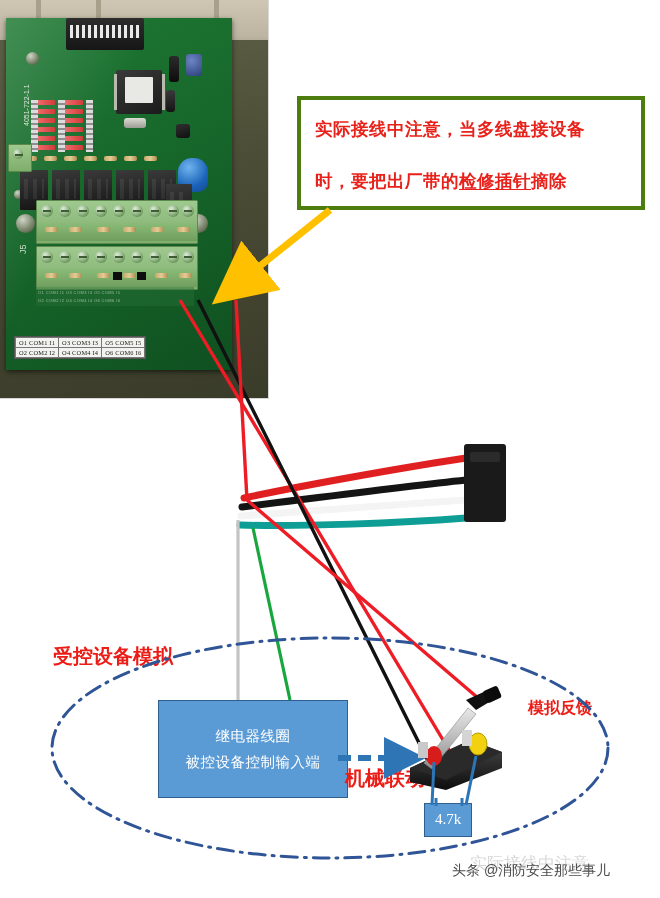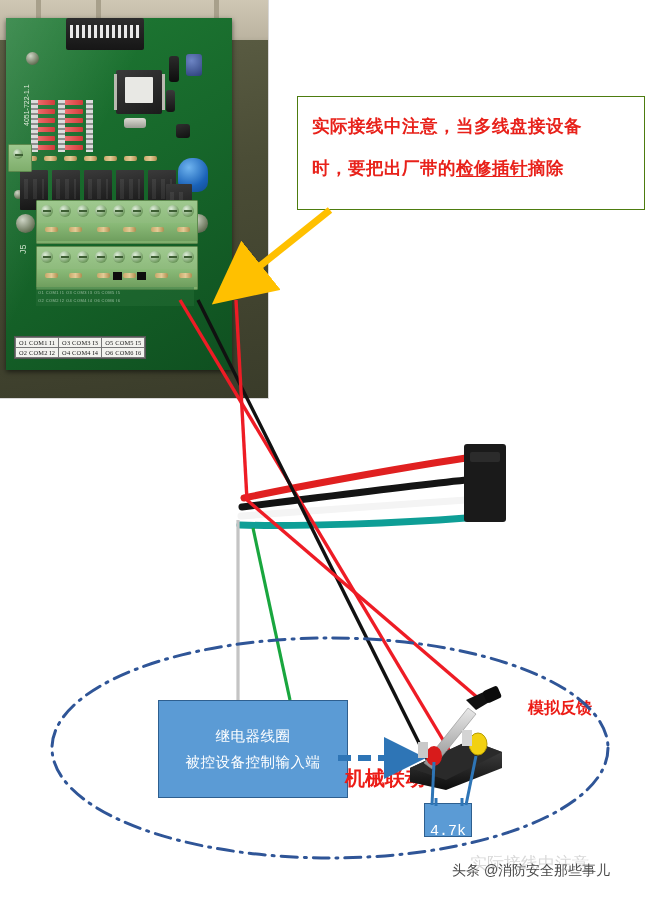--- a/index.html
+++ b/index.html
@@ -48,44 +48,44 @@
   .silktxt{position:absolute;color:#e6f3e6;font-size:4px;letter-spacing:.4px;white-space:nowrap;}
   .labtable{position:absolute;background:#f2f2ee;border:1px solid #555;}
   .labtable td{border:1px solid #777;font-size:6.4px;color:#1a1a1a;padding:1px 3px;
        font-family:"Liberation Serif",serif;white-space:nowrap;letter-spacing:.2px;}
   .labtable table{border-collapse:collapse;}
   .mtghole{position:absolute;border-radius:50%;background:radial-gradient(circle at 35% 30%,#cfd6c6,#6f7a60 65%,#3c4433);}
   .vtxt{position:absolute;color:#dfe9d9;font-size:7px;transform:rotate(-90deg);transform-origin:left top;}
 
   
   .noteBox{position:absolute;left:297px;top:96px;width:348px;height:114px;
-       background:#ffffff;border:1px solid #4d7c0f;box-sizing:border-box;}
+       background:#ffffff;border:4px solid #4d7c0f;box-sizing:border-box;}
   .noteLine{color:#e8211a;font-weight:bold;font-size:17.5px;letter-spacing:.5px;
        font-family:"Liberation Sans","DejaVu Sans",sans-serif;white-space:nowrap;}
   .nl1{position:absolute;left:14px;top:17px;}
-  .nl2{position:absolute;left:14px;top:59px;}
+  .nl2{position:absolute;left:14px;top:69px;}
   .nl2 u{text-decoration:underline;text-underline-offset:2px;}
 
   
   .redLabel{position:absolute;color:#ec1c16;font-weight:bold;white-space:nowrap;
        font-family:"Liberation Sans","DejaVu Sans",sans-serif;}
   .lblSim{left:53px;top:643px;font-size:20px;}
   .lblFb{left:528px;top:698px;font-size:16px;}
   .lblMech{left:345px;top:765px;font-size:20px;}
 
   
   .blueBox{position:absolute;background:#5b9bd5;border:1px solid #2e5f8f;box-sizing:border-box;
        color:#ffffff;text-align:center;font-family:"Liberation Serif","DejaVu Serif",serif;}
   .coilBox{left:158px;top:700px;width:190px;height:98px;}
   .coilBox .ln{position:absolute;left:0;width:100%;font-size:14.5px;letter-spacing:.5px;}
   .coilBox .ln1{top:26px;}
   .coilBox .ln2{top:52px;}
   .resBox{left:424px;top:803px;width:48px;height:34px;}
-  .resBox .ln{position:absolute;left:0;top:19px;width:100%;font-size:15px;
-       font-family:Liberation Mono, monospace;}
+  .resBox .ln{position:absolute;left:0;top:7px;width:100%;font-size:15px;
+       font-family:Liberation Serif, serif;}
 
   
   .wmark{position:absolute;left:452px;top:862px;font-size:14px;color:#3a3a3a;
        font-family:"Liberation Sans","DejaVu Sans",sans-serif;white-space:nowrap;opacity:.92;}
   .wmGhost{position:absolute;left:470px;top:852px;font-size:17px;color:#b9b9b9;
        font-family:"Liberation Sans","DejaVu Sans",sans-serif;white-space:nowrap;opacity:.55;}
 
   svg.overlay{position:absolute;left:0;top:0;width:660px;height:898px;pointer-events:none;}
 </style>
 </head>
@@ -236,20 +236,21 @@
 
   <div class="blueBox coilBox">
     <div class="ln ln1">继电器线圈</div>
     <div class="ln ln2">被控设备控制输入端</div>
   </div>
 
   <div class="blueBox resBox">
     <div class="ln">4.7k</div>
   </div>
 
+  <div class="redLabel lblSim">受控设备模拟</div>
   <div class="redLabel lblFb">模拟反馈</div>
   <div class="redLabel lblMech">机械联动</div>
 
   <svg class="overlay" viewBox="0 0 660 898">
     <defs>
       <marker id="amberArrow" markerWidth="9" markerHeight="9" refX="7.5" refY="4.5" orient="auto">
         <path d="M0,0 L9,4.5 L0,9 z" fill="#ffc000"></path>
       </marker>
       <marker id="blueArrow" markerWidth="7" markerHeight="7" refX="6" refY="3.5" orient="auto">
         <path d="M0,0 L7,3.5 L0,7 z" fill="#2e75b6"></path>

